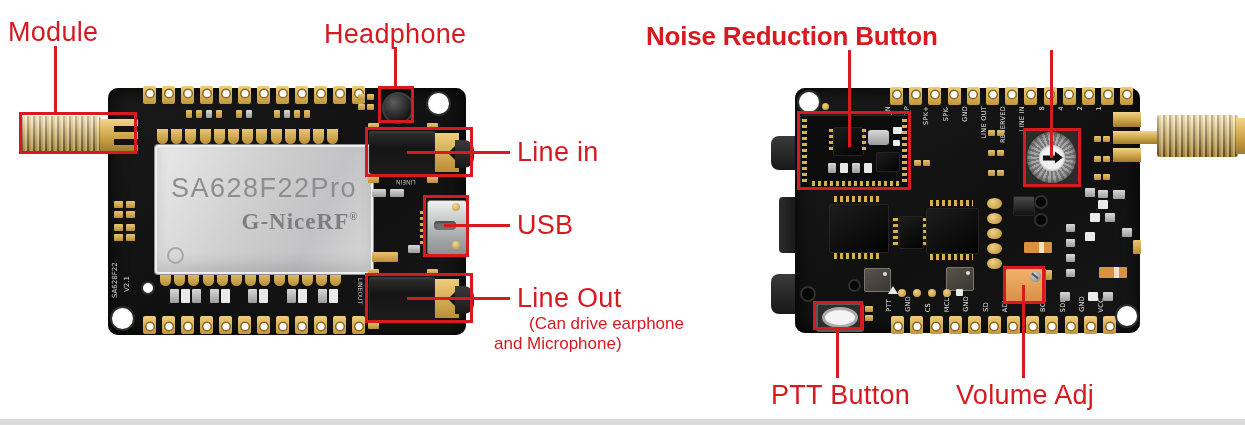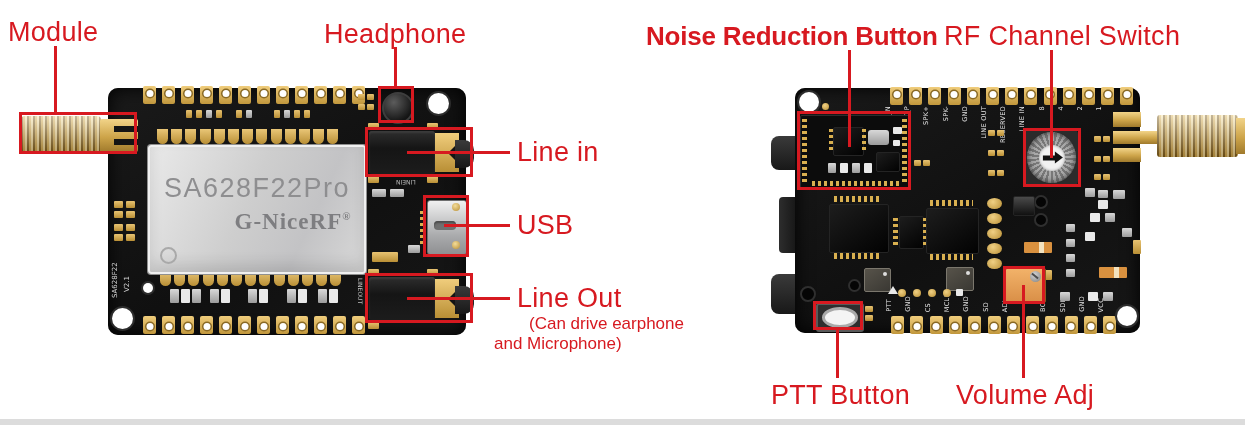--- a/index.html
+++ b/index.html
@@ -176,21 +176,21 @@
 
   <div class="pad" style="left:114px;top:201px;width:9px;height:7px;"></div>
   <div class="pad" style="left:126px;top:201px;width:9px;height:7px;"></div>
   <div class="pad" style="left:114px;top:211px;width:9px;height:7px;"></div>
   <div class="pad" style="left:126px;top:211px;width:9px;height:7px;"></div>
   <div class="pad" style="left:114px;top:224px;width:9px;height:7px;"></div>
   <div class="pad" style="left:126px;top:224px;width:9px;height:7px;"></div>
   <div class="pad" style="left:114px;top:234px;width:9px;height:7px;"></div>
   <div class="pad" style="left:126px;top:234px;width:9px;height:7px;"></div>
 
-  <div class="shield" style="left:148px;top:145px;width:214px;height:125px;">
+  <div class="shield" style="left:155px;top:145px;width:214px;height:125px;">
     <div class="shield-model" style="top:26px;">SA628F22Pro</div>
     <div class="shield-brand" style="top:62px;">
       <span>G-NiceRF</span><sup>®</sup>
     </div>
     <div class="ring" style="left:10px;bottom:8px;width:13px;height:13px;"></div>
   </div>
 
   <div class="sidetext" style="left:111px;top:252px;height:46px;">SA628F22</div>
   <div class="sidetext" style="left:123px;top:262px;height:30px;">V2.1</div>
 
@@ -436,21 +436,20 @@
   <div class="rbox" style="left:365px;top:273px;width:108px;height:50px;"></div>
   <div class="rline" style="left:407px;top:297px;width:103px;height:3px;"></div>
   <div class="rlabel" style="left:517px;top:283px;">Line Out</div>
   <div class="rnote" style="left:529px;top:314px;">(Can drive earphone</div>
   <div class="rnote" style="left:494px;top:334px;">and Microphone)</div>
 
   <div class="rlabel b" style="left:646px;top:21px;font-size:26px;">Noise Reduction Button</div>
   <div class="rline" style="left:848px;top:50px;width:3px;height:97px;"></div>
   <div class="rbox" style="left:797px;top:111px;width:114px;height:79px;"></div>
 
-  <div class="rlabel" style="left:944px;top:21px;">RF Channel Switch</div>
   <div class="rline" style="left:1050px;top:50px;width:3px;height:108px;"></div>
   <div class="rbox" style="left:1023px;top:128px;width:58px;height:59px;"></div>
 
   <div class="rbox" style="left:813px;top:301px;width:50px;height:29px;"></div>
   <div class="rline" style="left:836px;top:330px;width:3px;height:48px;"></div>
   <div class="rlabel" style="left:771px;top:380px;">PTT Button</div>
 
   <div class="rline" style="left:1022px;top:285px;width:3px;height:93px;"></div>
   <div class="rbox" style="left:1003px;top:266px;width:42px;height:38px;"></div>
   <div class="rlabel" style="left:956px;top:380px;">Volume Adj</div>

